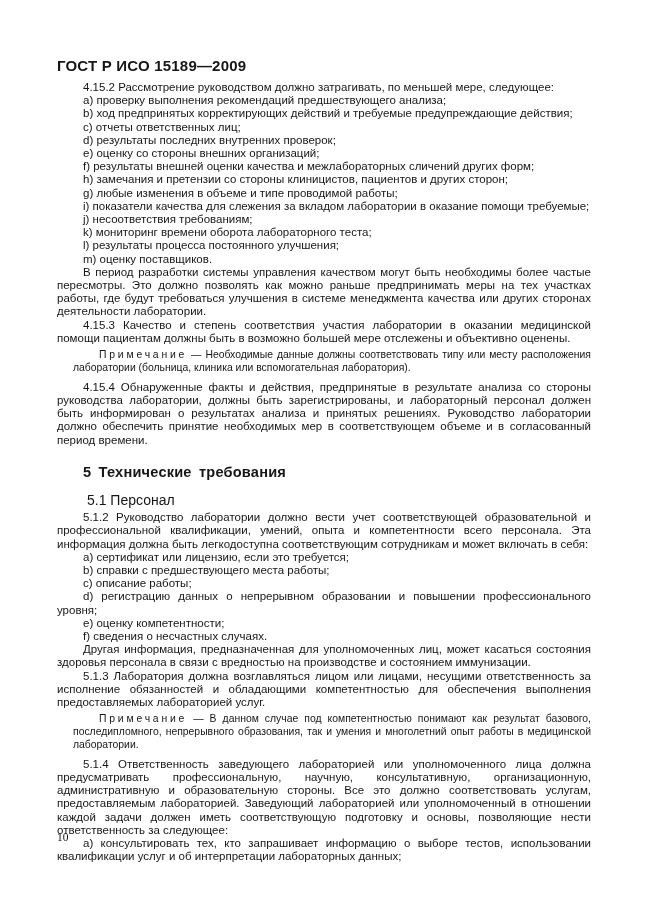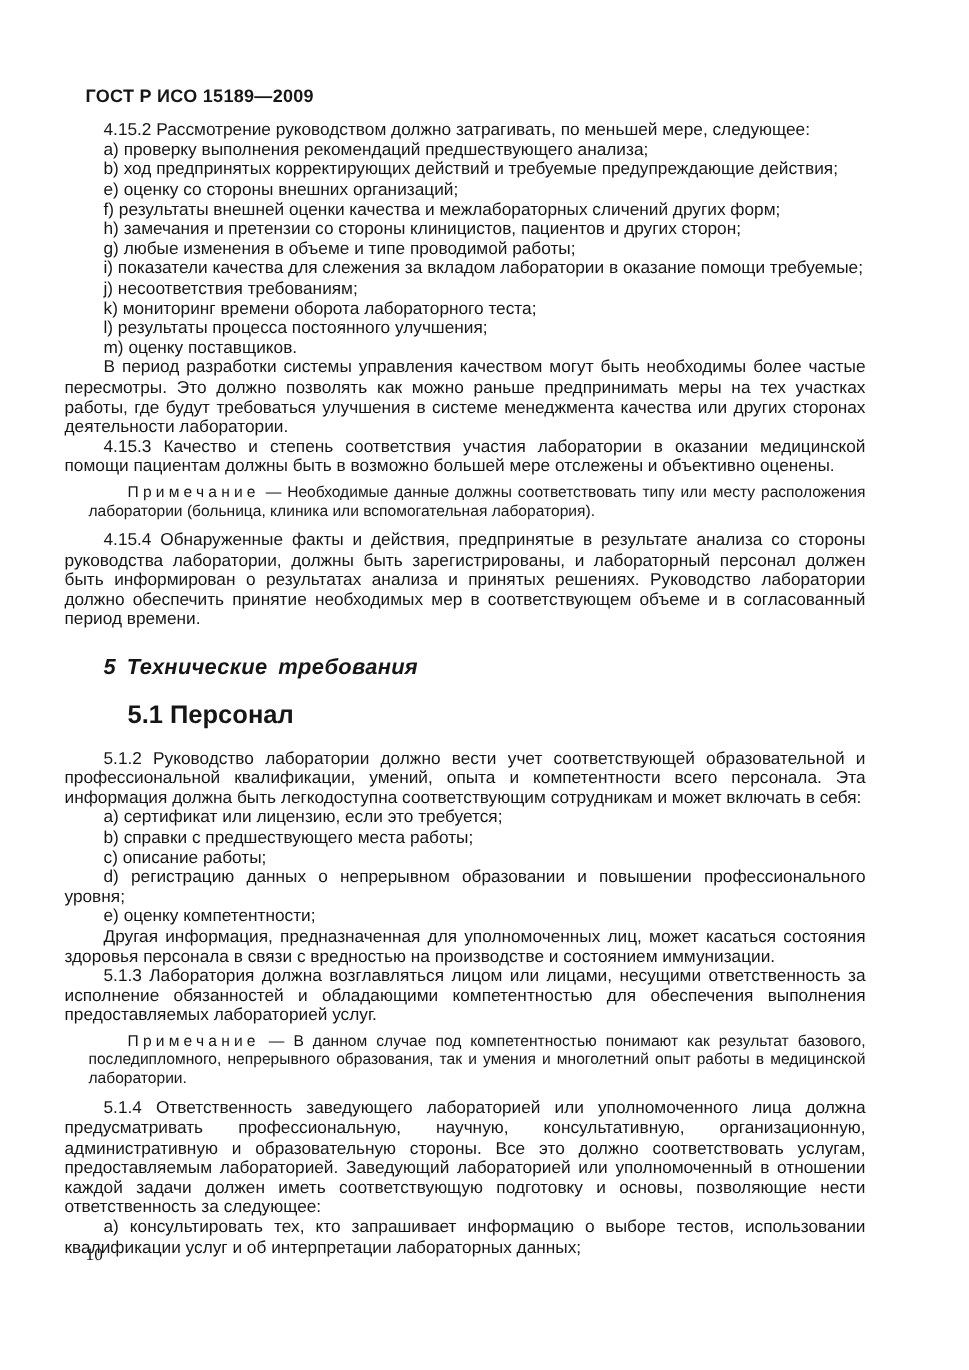--- a/index.html
+++ b/index.html
@@ -11,28 +11,28 @@
   }
   .page {
     position: relative;
     width: 646px; height: 913px;
     background: #ffffff;
     overflow: hidden;
   }
   .doc-header {
     position: absolute;
     top: 57px; left: 57px;
-    font-size: 12px;
+    font-size: 15px;
     font-weight: bold;
     letter-spacing: 0.2px;
     white-space: nowrap;
   }
   .page-body {
     position: absolute;
-    top: 81px; left: 43px;
+    top: 81px; left: 57px;
     width: 534px;
   }
   .page-body p {
     margin: 0;
     font-size: 11.5px;
     line-height: 13.2px;
     text-align: justify;
     text-indent: 26px;
   }
   .page-body p.note {
@@ -42,46 +42,47 @@
   }
   .note-label { letter-spacing: 2.8px; }
   h1.heading1 {
     font-size: 14.6px;
     line-height: 18px;
     font-weight: bold;
     margin: 16px 0 13px 0;
     text-indent: 26px;
     word-spacing: 3px;
     letter-spacing: 0.2px;
-    font-style: italic;
   }
   h2.heading2 {
-    font-size: 17px;
+    font-size: 14px;
     line-height: 13.2px;
-    font-weight: bold;
-    margin: 16px;
+    font-weight: normal;
+    margin: 4px;
     text-indent: 26px;
   }
   .page-footer {
     position: absolute;
     top: 831px; left: 57px;
     font-size: 11.5px;
     font-family: Liberation Serif, serif;
   }
 </style>
 </head>
 <body>
 
 <div class="page">
   <div class="doc-header">ГОСТ Р ИСО 15189—2009</div>
 
   <div class="page-body">
       <p class="para">4.15.2 Рассмотрение руководством должно затрагивать, по меньшей мере, следующее:</p>
       <p class="item">a) проверку выполнения рекомендаций предшествующего анализа;</p>
       <p class="item">b) ход предпринятых корректирующих действий и требуемые предупреждающие действия;</p>
+      <p class="item">c) отчеты ответственных лиц;</p>
+      <p class="item">d) результаты последних внутренних проверок;</p>
       <p class="item">e) оценку со стороны внешних организаций;</p>
       <p class="item">f) результаты внешней оценки качества и межлабораторных сличений других форм;</p>
       <p class="item">h) замечания и претензии со стороны клиницистов, пациентов и других сторон;</p>
       <p class="item">g) любые изменения в объеме и типе проводимой работы;</p>
       <p class="item">i) показатели качества для слежения за вкладом лаборатории в оказание помощи требуемые;</p>
       <p class="item">j) несоответствия требованиям;</p>
       <p class="item">k) мониторинг времени оборота лабораторного теста;</p>
       <p class="item">l) результаты процесса постоянного улучшения;</p>
       <p class="item">m) оценку поставщиков.</p>
       <p class="para">В период разработки системы управления качеством могут быть необходимы более частые пересмотры. Это должно позволять как можно раньше предпринимать меры на тех участках работы, где будут требоваться улучшения в системе менеджмента качества или других сторонах деятельности лаборатории.</p>
@@ -89,20 +90,21 @@
       <p class="note"><span class="note-label">Примечание</span> <span>— Необходимые данные должны соответствовать типу или месту расположения лаборатории (больница, клиника или вспомогательная лаборатория).</span></p>
       <p class="para">4.15.4 Обнаруженные факты и действия, предпринятые в результате анализа со стороны руководства лаборатории, должны быть зарегистрированы, и лабораторный персонал должен быть информирован о результатах анализа и принятых решениях. Руководство лаборатории должно обеспечить принятие необходимых мер в соответствующем объеме и в согласованный период времени.</p>
       <h1 class="heading1">5 Технические требования</h1>
       <h2 class="heading2">5.1 Персонал</h2>
       <p class="para">5.1.2 Руководство лаборатории должно вести учет соответствующей образовательной и профессиональной квалификации, умений, опыта и компетентности всего персонала. Эта информация должна быть легкодоступна соответствующим сотрудникам и может включать в себя:</p>
       <p class="item">a) сертификат или лицензию, если это требуется;</p>
       <p class="item">b) справки с предшествующего места работы;</p>
       <p class="item">c) описание работы;</p>
       <p class="item">d) регистрацию данных о непрерывном образовании и повышении профессионального уровня;</p>
       <p class="item">e) оценку компетентности;</p>
+      <p class="item">f) сведения о несчастных случаях.</p>
       <p class="para">Другая информация, предназначенная для уполномоченных лиц, может касаться состояния здоровья персонала в связи с вредностью на производстве и состоянием иммунизации.</p>
       <p class="para">5.1.3 Лаборатория должна возглавляться лицом или лицами, несущими ответственность за исполнение обязанностей и обладающими компетентностью для обеспечения выполнения предоставляемых лабораторией услуг.</p>
       <p class="note"><span class="note-label">Примечание</span> <span>— В данном случае под компетентностью понимают как результат базового, последипломного, непрерывного образования, так и умения и многолетний опыт работы в медицинской лаборатории.</span></p>
       <p class="para">5.1.4 Ответственность заведующего лабораторией или уполномоченного лица должна предусматривать профессиональную, научную, консультативную, организационную, административную и образовательную стороны. Все это должно соответствовать услугам, предоставляемым лабораторией. Заведующий лабораторией или уполномоченный в отношении каждой задачи должен иметь соответствующую подготовку и основы, позволяющие нести ответственность за следующее:</p>
       <p class="item">a) консультировать тех, кто запрашивает информацию о выборе тестов, использовании квалификации услуг и об интерпретации лабораторных данных;</p>
     </div>
 
   <div class="page-footer">10</div>
 </div>
 

